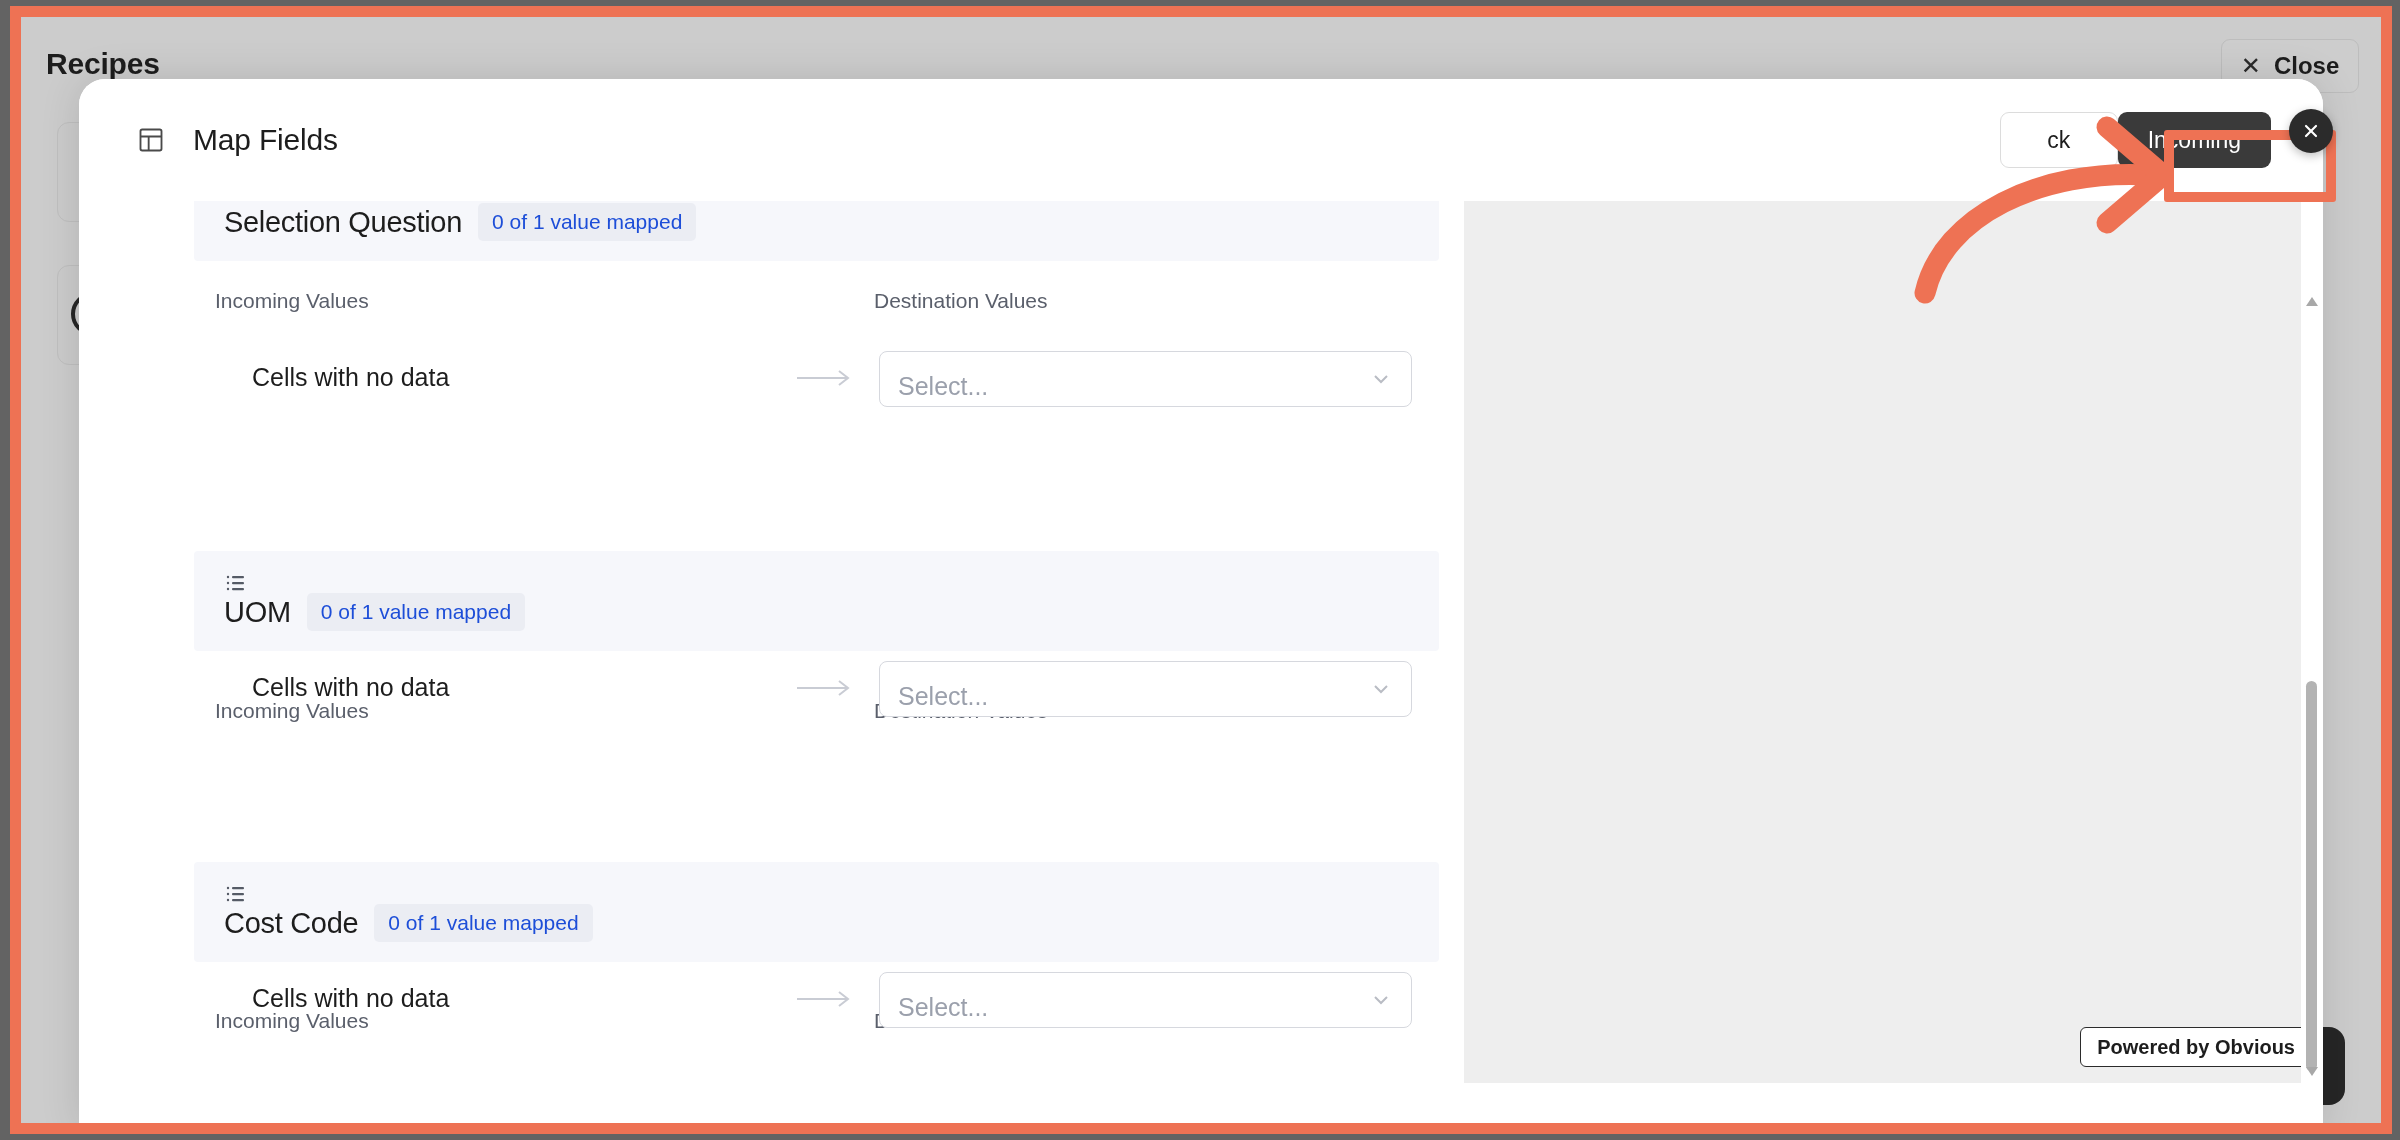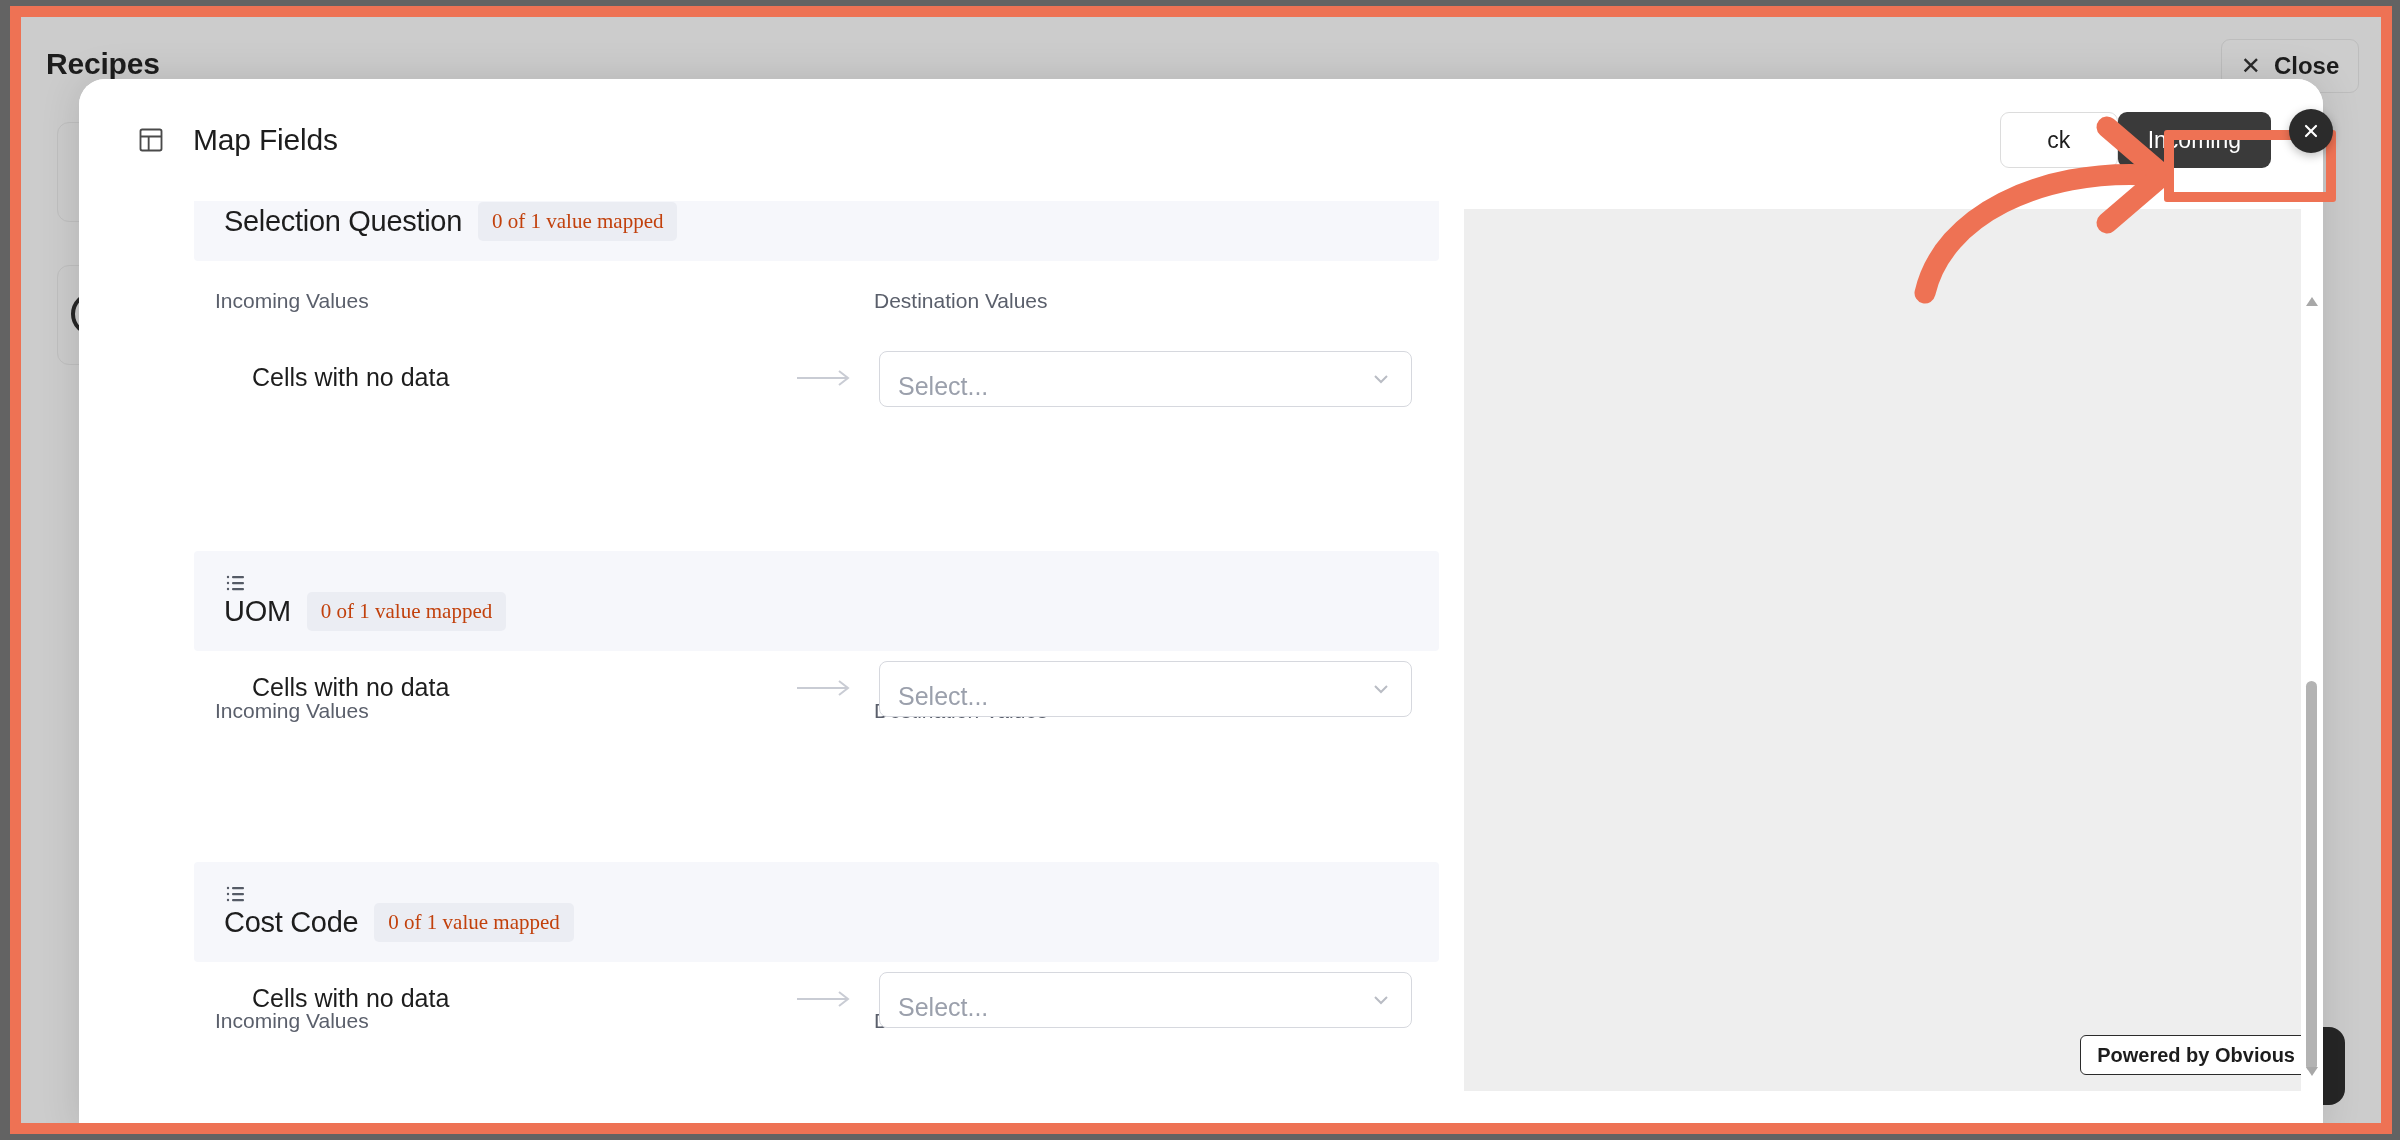--- a/index.html
+++ b/index.html
@@ -204,26 +204,25 @@
     align-items: center;
     gap: 16px;
   }
   .section-name {
     font-size: 29px;
     color: #1d1d1d;
     letter-spacing: -0.3px;
   }
   .section-badge {
     font-size: 21px;
-    color: #c2410c;
+    color: #1d4ed8;
     background: #ebedf3;
     border-radius: 5px;
     padding: 7px 14px;
     white-space: nowrap;
-    font-family: Liberation Serif, serif;
   }
 
   .col-labels {
     position: absolute;
     font-size: 21px;
     color: #5a5f6b;
   }
   .row-incoming {
     position: absolute;
     font-size: 25px;
@@ -252,21 +251,20 @@
   }
   .select-box .chev { width: 24px; height: 24px; }
 
   
   #preview-panel {
     position: absolute;
     left: 1385px; top: 0;
     width: 910px;
     height: 882px;
     background: #eeeeee;
-    margin-top: 8px;
   }
 
   #obvious-badge {
     position: absolute;
     right: 24px; bottom: 16px;
     height: 40px;
     background: #ffffff;
     border: 1px solid #2b2b2b;
     border-radius: 6px;
     display: flex;

